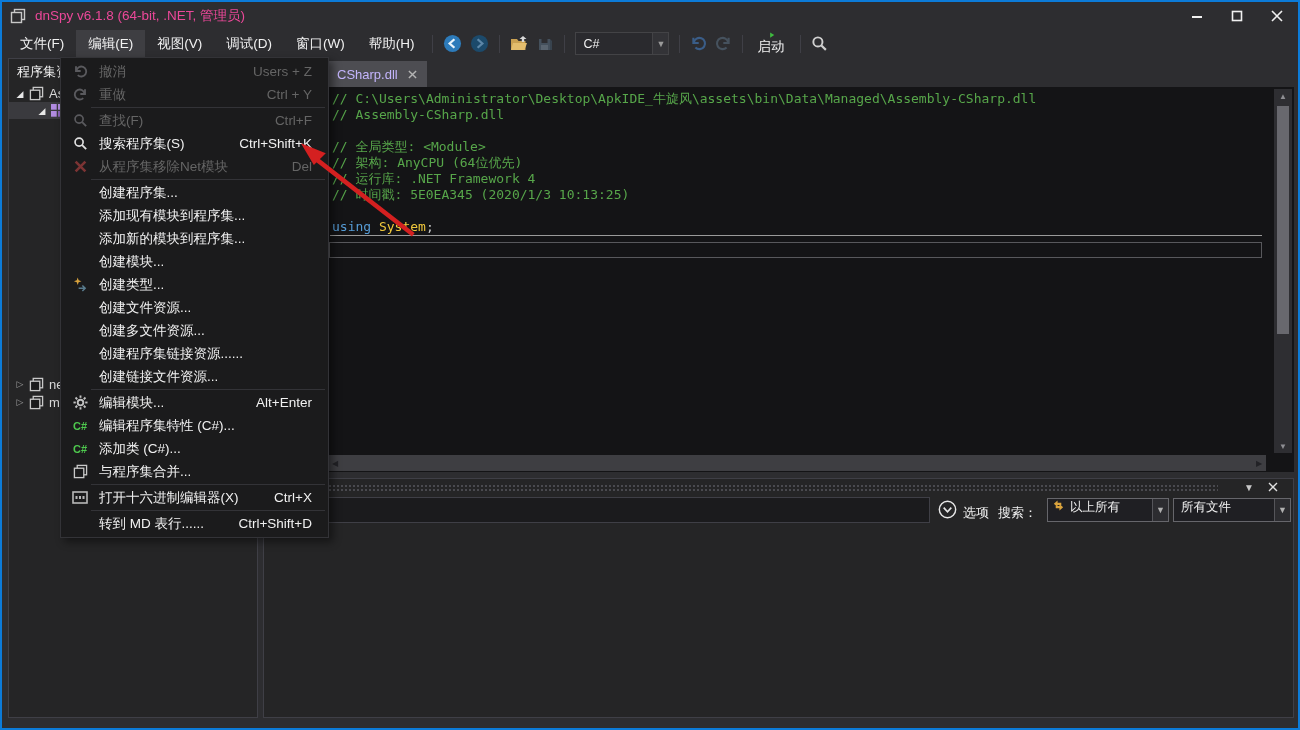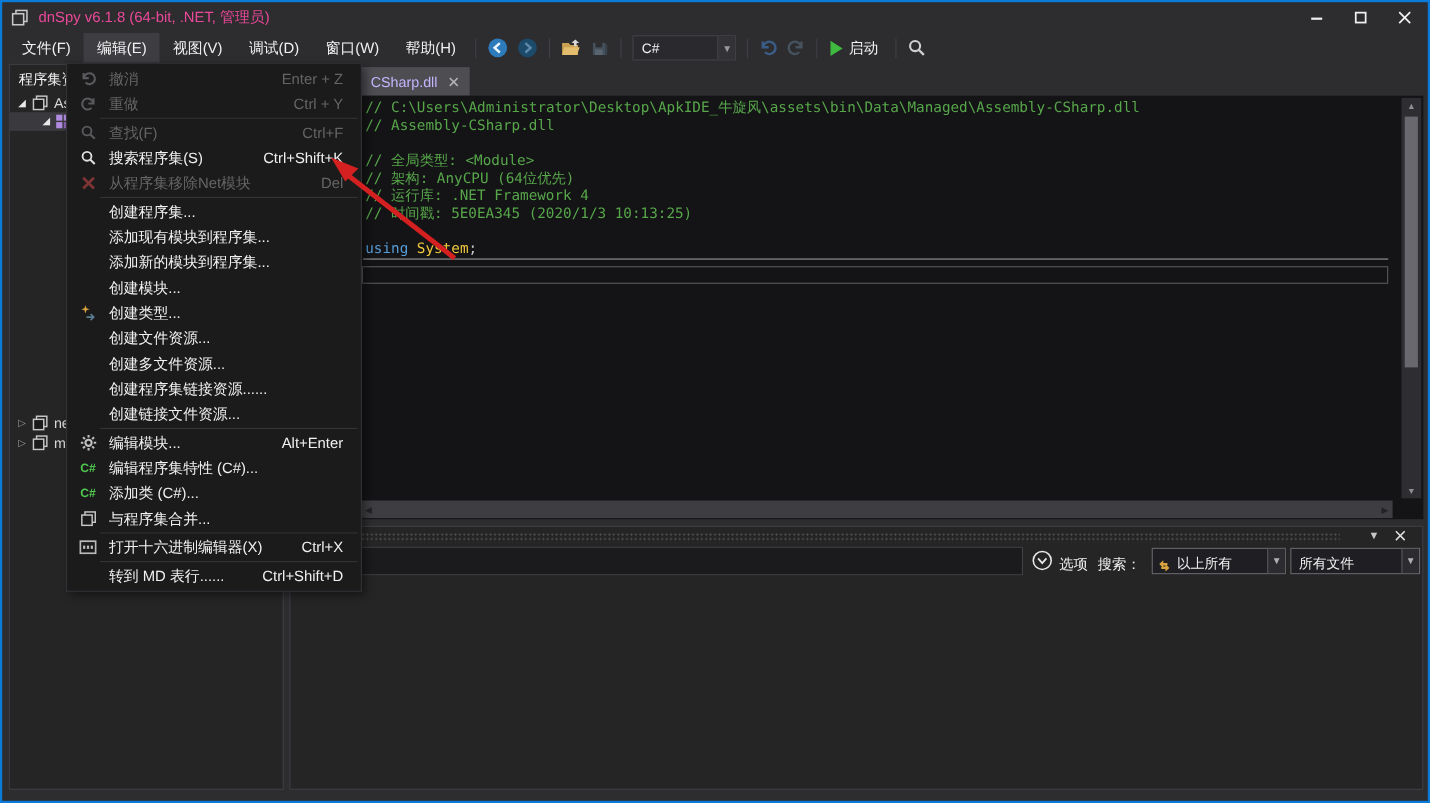--- a/index.html
+++ b/index.html
@@ -13,21 +13,21 @@
   .titlebar .logo{margin:0 9px 0 8px;display:flex;}
   .titlebar .ttext{font-size:13.5px;color:#ec4899;}
   .wbtns{position:absolute;right:6px;top:0;height:27px;display:flex;align-items:center;gap:22px;padding-right:6px;}
   .wbtn{width:18px;height:18px;display:flex;align-items:center;justify-content:center;cursor:pointer;}
 
   
   .menubar{position:absolute;left:0;top:27px;right:0;height:29px;display:flex;align-items:center;padding-left:6px;}
   .mitem{padding:5px 12px;font-size:13.5px;color:#f1f1f1;cursor:default;}
   .mitem.active{background:#3e3e42;}
   .tsep{width:1px;height:18px;background:#3f3f46;margin:0 6px;}
-  .tbtn{display:flex;align-items:center;justify-content:center;padding:0 4px;height:24px;}
+  .tbtn{display:flex;align-items:center;justify-content:center;padding:0 4px;height:24px;flex-direction:column;}
   .combo{display:flex;align-items:center;width:92px;height:21px;background:#2a2a2e;border:1px solid #434346;margin:0 4px;}
   .combo .ctext{flex:1;font-size:12.5px;padding-left:7px;color:#f1f1f1;}
   .combo .carr{width:15px;height:100%;border-left:1px solid #434346;background:#333337;display:flex;align-items:center;justify-content:center;color:#9a9a9a;font-size:9px;}
   .startlbl{font-size:13.5px;margin:0 6px 0 4px;}
 
   
   .sidebar{position:absolute;left:6px;top:56px;width:250px;bottom:10px;background:#252526;border:1px solid #3f3f46;box-sizing:border-box;overflow:hidden;}
   .sb-title{height:26px;line-height:26px;padding-left:8px;font-size:13px;color:#f1f1f1;white-space:nowrap;}
   .tree{font-size:13px;color:#d8d8d8;}
   .trow{display:flex;align-items:center;height:17px;white-space:nowrap;}
@@ -58,21 +58,21 @@
   .harr{width:14px;text-align:center;font-size:8px;color:#222226;}
 
   
   .bpanel{position:absolute;left:261px;top:476px;width:1031px;bottom:10px;background:#252526;border:1px solid #3f3f46;box-sizing:border-box;}
   .grip{position:absolute;left:8px;right:75px;top:5px;height:9px;
     background-image:radial-gradient(#4a4a4f 1px,transparent 1.1px);background-size:4px 4px;}
   .ph-btn{position:absolute;top:1px;width:16px;height:14px;display:flex;align-items:center;justify-content:center;font-size:10px;color:#c8c8c8;cursor:pointer;}
   .srch-input{position:absolute;left:6px;top:18px;width:660px;height:26px;background:#1b1b1d;border:1px solid #3f3f46;box-sizing:border-box;color:#f1f1f1;font-size:13px;padding:0 6px;outline:none;}
   .opt-circle{position:absolute;left:674px;top:21px;display:flex;cursor:pointer;}
   .blabel{position:absolute;top:25px;font-size:13px;color:#f1f1f1;}
-  .dd{position:absolute;top:19px;height:24px;background:#1f1f23;border:1px solid #66666b;box-sizing:border-box;display:flex;align-items:flex-end;font-size:12.5px;color:#f1f1f1;cursor:pointer;}
+  .dd{position:absolute;top:19px;height:24px;background:#1f1f23;border:1px solid #66666b;box-sizing:border-box;display:flex;align-items:flex-start;font-size:12.5px;color:#f1f1f1;cursor:pointer;}
   .dd .ddtext{flex:1;padding-left:5px;white-space:nowrap;overflow:hidden;}
   .dd .ddarr{width:15px;height:100%;border-left:1px solid #55555a;background:#2c2c30;display:flex;align-items:center;justify-content:center;color:#b0b0b0;font-size:9px;}
   .dd .ddicon{margin-left:4px;display:flex;flex:none;}
 
   
   .popup{position:absolute;left:58px;top:55px;width:267px;background:#1b1b1c;border:1px solid #333337;z-index:50;box-shadow:4px 4px 8px rgba(0,0,0,.45);padding:2px 0;}
   .pitem{height:23px;display:flex;align-items:center;font-size:13.5px;cursor:default;}
   .picon{width:38px;display:flex;justify-content:center;align-items:center;flex:none;}
   .plabel{flex:1;color:#f1f1f1;white-space:nowrap;}
   .pshort{padding-right:16px;color:#f1f1f1;white-space:nowrap;}
@@ -337,21 +337,21 @@
 
   <div class="popup" id="edit-menu">
       <div class="pitem disabled">
         <span class="picon">
           <svg width="15" height="15" viewBox="0 0 16 16">
             <path d="M3.2 2.5 v5 h5" fill="none" stroke="#5a5a5e" stroke-width="2"></path>
             <path d="M3.6 7.2 a5.3 5.3 0 1 1 1.5 4.6" fill="none" stroke="#5a5a5e" stroke-width="2"></path>
           </svg>
         </span>
         <span class="plabel">撤消</span>
-        <span class="pshort">Enter + Z</span>
+        <span class="pshort">Users + Z</span>
       </div>
       <div class="pitem disabled">
         <span class="picon">
           <svg width="15" height="15" viewBox="0 0 16 16" style="transform:scaleX(-1)">
             <path d="M3.2 2.5 v5 h5" fill="none" stroke="#5a5a5e" stroke-width="2"></path>
             <path d="M3.6 7.2 a5.3 5.3 0 1 1 1.5 4.6" fill="none" stroke="#5a5a5e" stroke-width="2"></path>
           </svg>
         </span>
         <span class="plabel">重做</span>
         <span class="pshort">Ctrl + Y</span>

